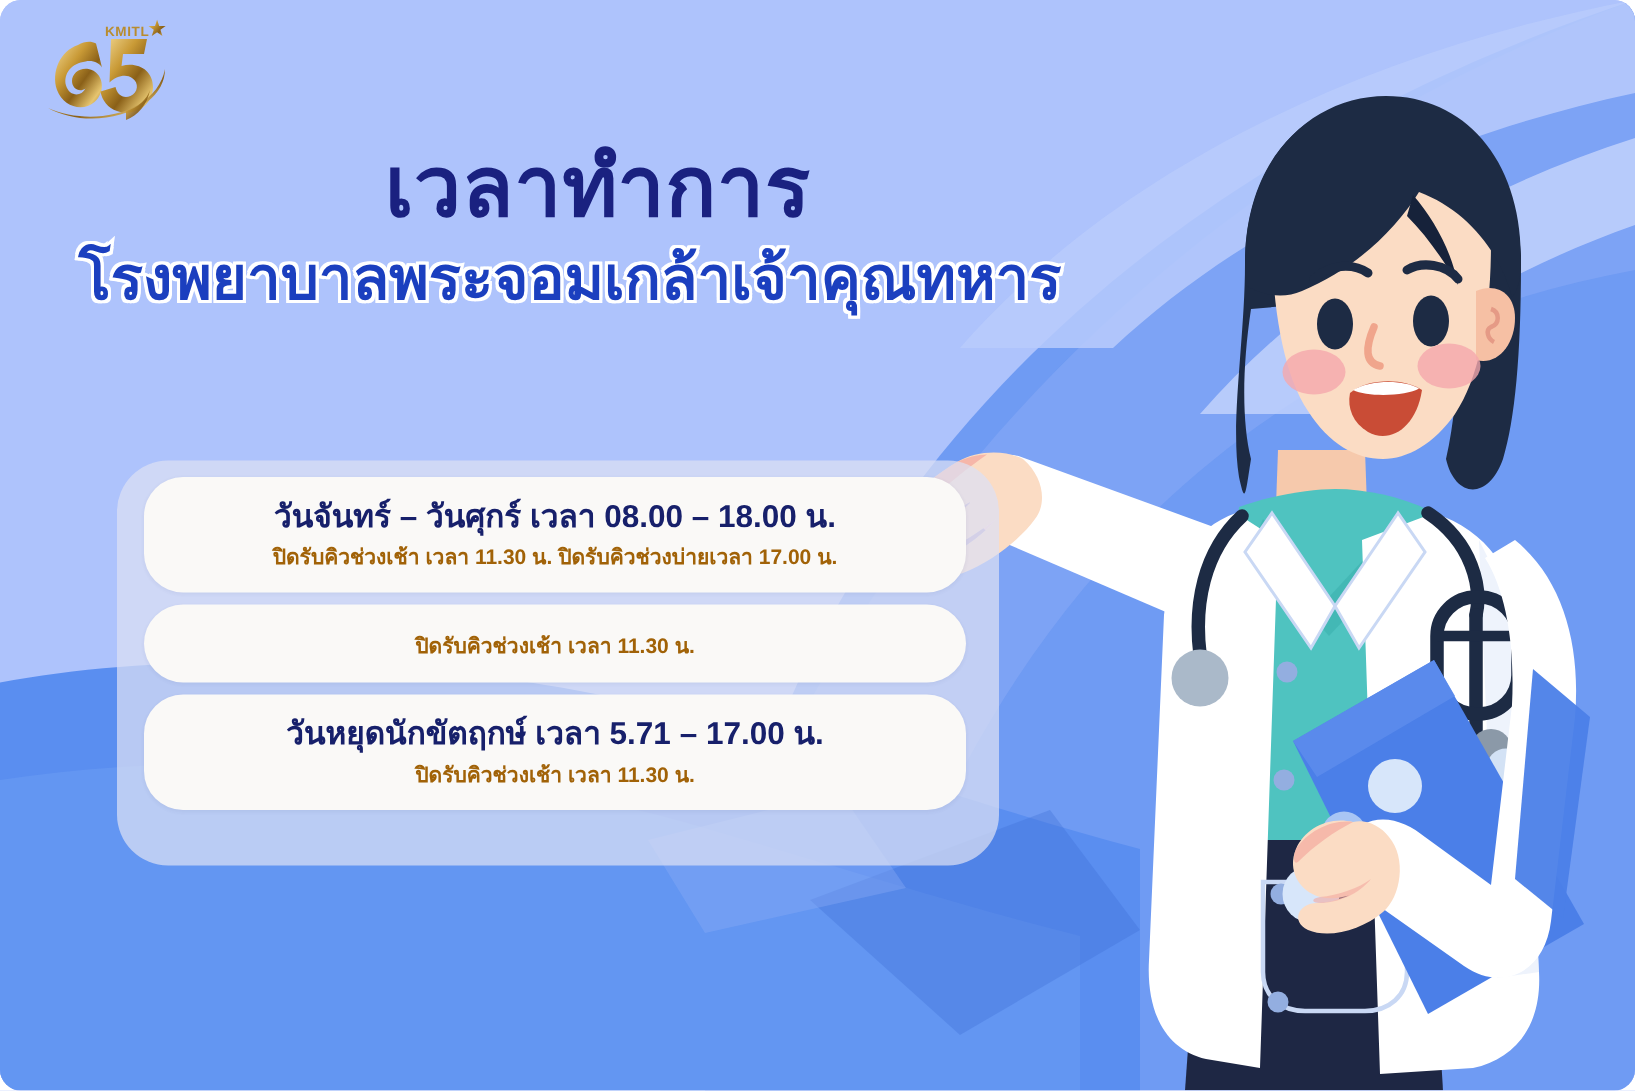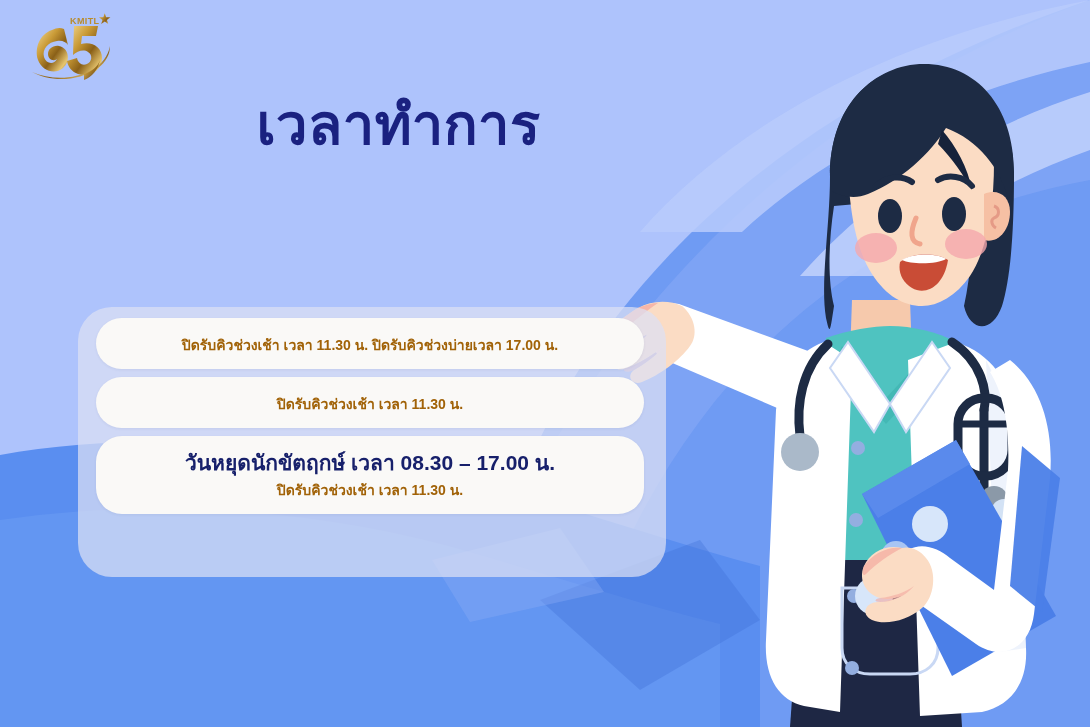--- a/index.html
+++ b/index.html
@@ -9,20 +9,21 @@
   }
   body {
     font-family: "Liberation Sans", "DejaVu Sans", sans-serif;
   }
   #poster {
     position: relative;
     width: 1090px;
     height: 727px;
     overflow: hidden;
     background: #AEC3FC;
+    border-radius: 14px;
   }
   #bg-svg {
     position: absolute;
     inset: 0;
     width: 1090px;
     height: 727px;
     display: block;
   }
 
   
@@ -162,20 +163,21 @@
     <path d="M6,64 C24,74 52,74 72,60 C80,54 84,46 84,38 C82,48 76,56 66,62 C48,72 24,72 6,64 Z" fill="url(#goldGrad)"></path>
     <path d="M58,66 C66,64 72,58 74,52 C72,62 66,69 58,72 Z" fill="url(#goldGrad)" opacity="0.9"></path>
 
     <text x="44" y="16" font-family="'Liberation Sans', sans-serif" font-size="9" font-weight="700" fill="#B88C2E" letter-spacing="0.4">KMITL</text>
 
     <text x="72" y="16" font-size="15" fill="url(#goldGrad)">★</text>
   </svg>
 
   <div id="title-block">
     <h1 id="main-title">เวลาทำการ</h1>
+    <h2 id="sub-title">โรงพยาบาลพระจอมเกล้าเจ้าคุณทหาร</h2>
   </div>
 
   <svg id="doctor" viewBox="0 0 500 727">
 
     <g>
 
       <path d="M262,440 L80,362 C66,356 56,344 56,330 C56,312 72,300 89,304 L276,372 Z" fill="#FFFFFF"></path>
       <path d="M258,452 L272,376 L300,392 L284,466 Z" fill="#E3EAF9" opacity="0.55"></path>
 
       <path d="M92,306 C80,300 62,300 48,308 C36,315 22,326 14,336 C8,344 12,352 22,350
@@ -283,27 +285,28 @@
 
       <path d="M432,446 L470,478 L452,612 L420,586 Z" fill="#4B7FE8" opacity="0.95"></path>
     </g>
   </svg>
 
   <div id="cards-backdrop"></div>
 
   <div id="cards">
 
     <div class="hours-card">
+      <div class="card-heading">วันจันทร์ – วันศุกร์ เวลา 08.00 – 18.00 น.</div>
       <div class="card-note">ปิดรับคิวช่วงเช้า เวลา 11.30 น. ปิดรับคิวช่วงบ่ายเวลา 17.00 น.</div>
     </div>
 
     <div class="hours-card">
       <div class="card-note">ปิดรับคิวช่วงเช้า เวลา 11.30 น.</div>
     </div>
 
     <div class="hours-card">
-      <div class="card-heading">วันหยุดนักขัตฤกษ์ เวลา 08.30 – 17.00 น.</div>
+      <div class="card-heading">วันหยุดนักขัตฤกษ์ เวลา 5.71 – 17.00 น.</div>
       <div class="card-note">ปิดรับคิวช่วงเช้า เวลา 11.30 น.</div>
     </div>
 
   </div>
 
 </div>
 
 </body></html>

